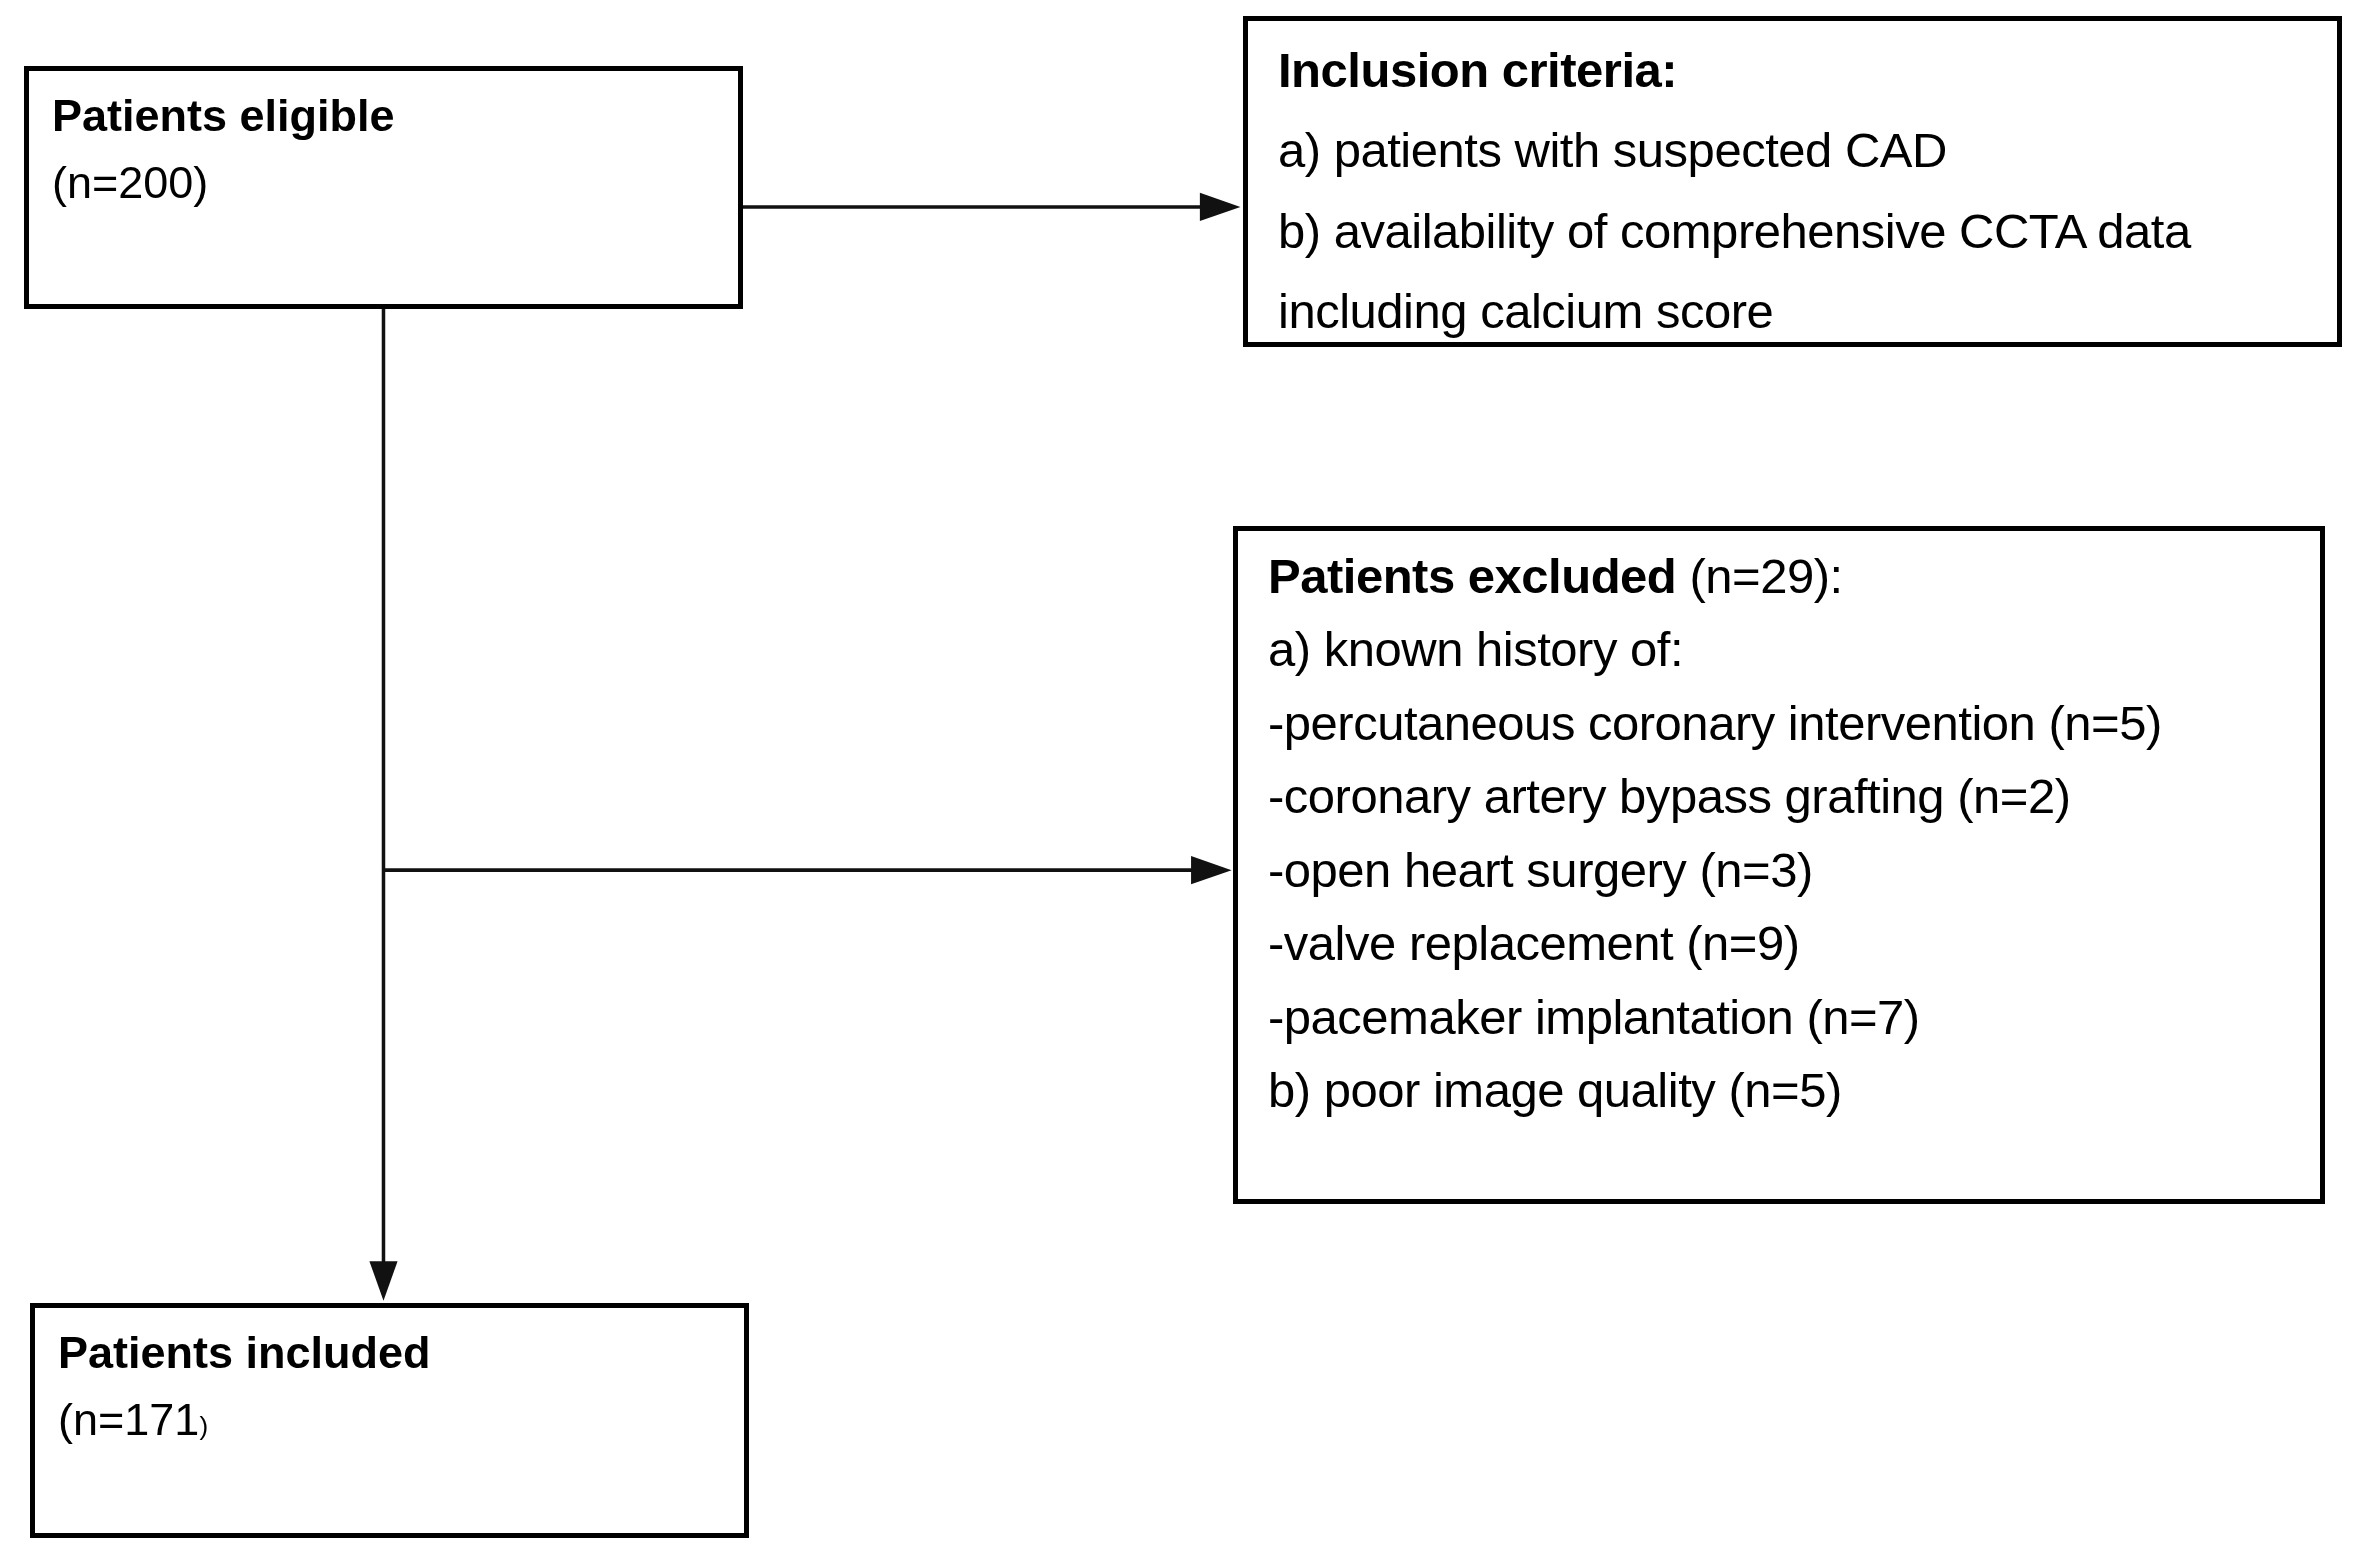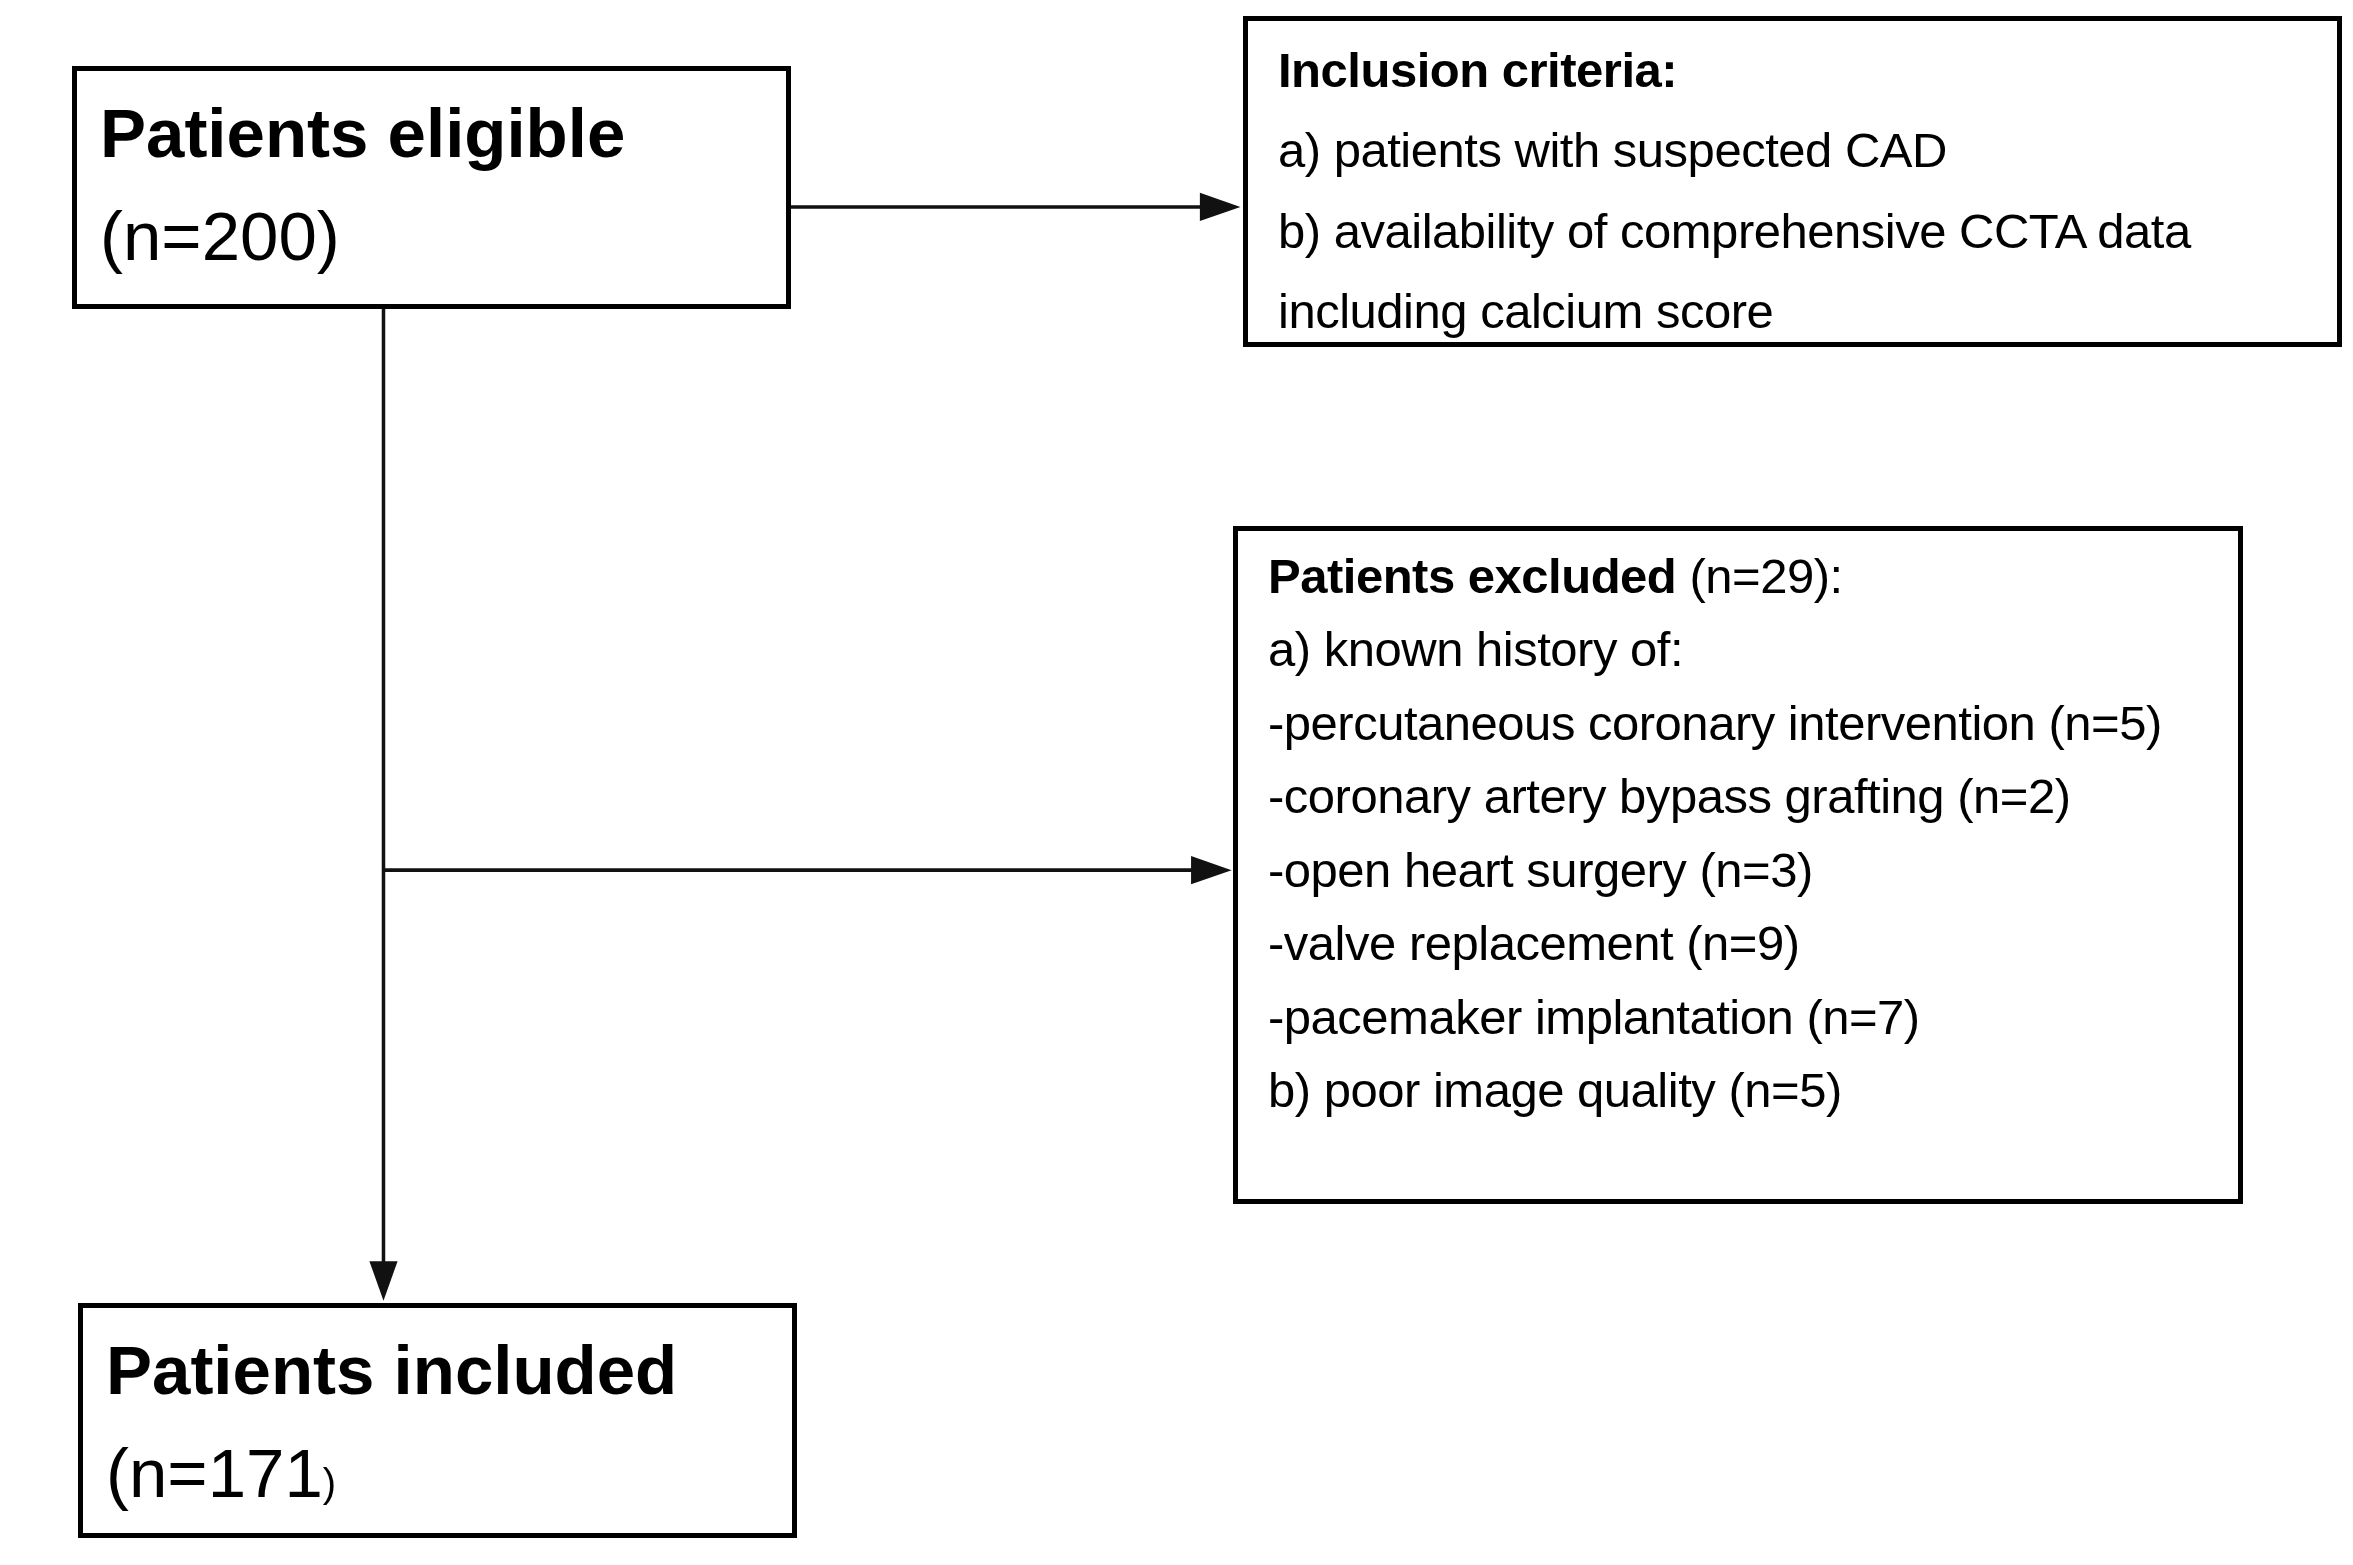--- a/index.html
+++ b/index.html
@@ -25,38 +25,37 @@
   }
   .box {
     position: absolute;
     background: #ffffff;
     border: 5.3px solid #000000;
     box-sizing: border-box;
     white-space: nowrap;
   }
   
   .node {
-    font-size: 69px;
+    font-size: 45px;
     line-height: 1.5;
     padding: 10.6px 23px;
-    margin-left: 48px;
   }
   .node .title {
     font-weight: bold;
   }
   
   .annot {
     font-size: 49px;
     letter-spacing: -0.01em;
     padding: 8.8px 30px;
   }
   #box-eligible   { left: 24px;   top: 66px;   width: 719px;  height: 243px; }
   #box-included   { left: 30px;   top: 1303px; width: 719px;  height: 235px; }
   #box-inclusion  { left: 1243px; top: 16px;   width: 1099px; height: 331px; line-height: 1.64; }
-  #box-excluded   { left: 1233px; top: 526px;  width: 1010px; height: 678px; line-height: 1.5; }
+  #box-excluded   { left: 1233px; top: 526px;  width: 1092px; height: 678px; line-height: 1.5; }
   .annot .heading { font-weight: bold; }
   .annot .heading-rest { font-weight: normal; }
   .small-paren { font-size: 0.58em; }
 </style>
 </head>
 <body>
 
 <div id="canvas">
 
   <svg class="connectors" viewBox="0 0 2672 1777">

